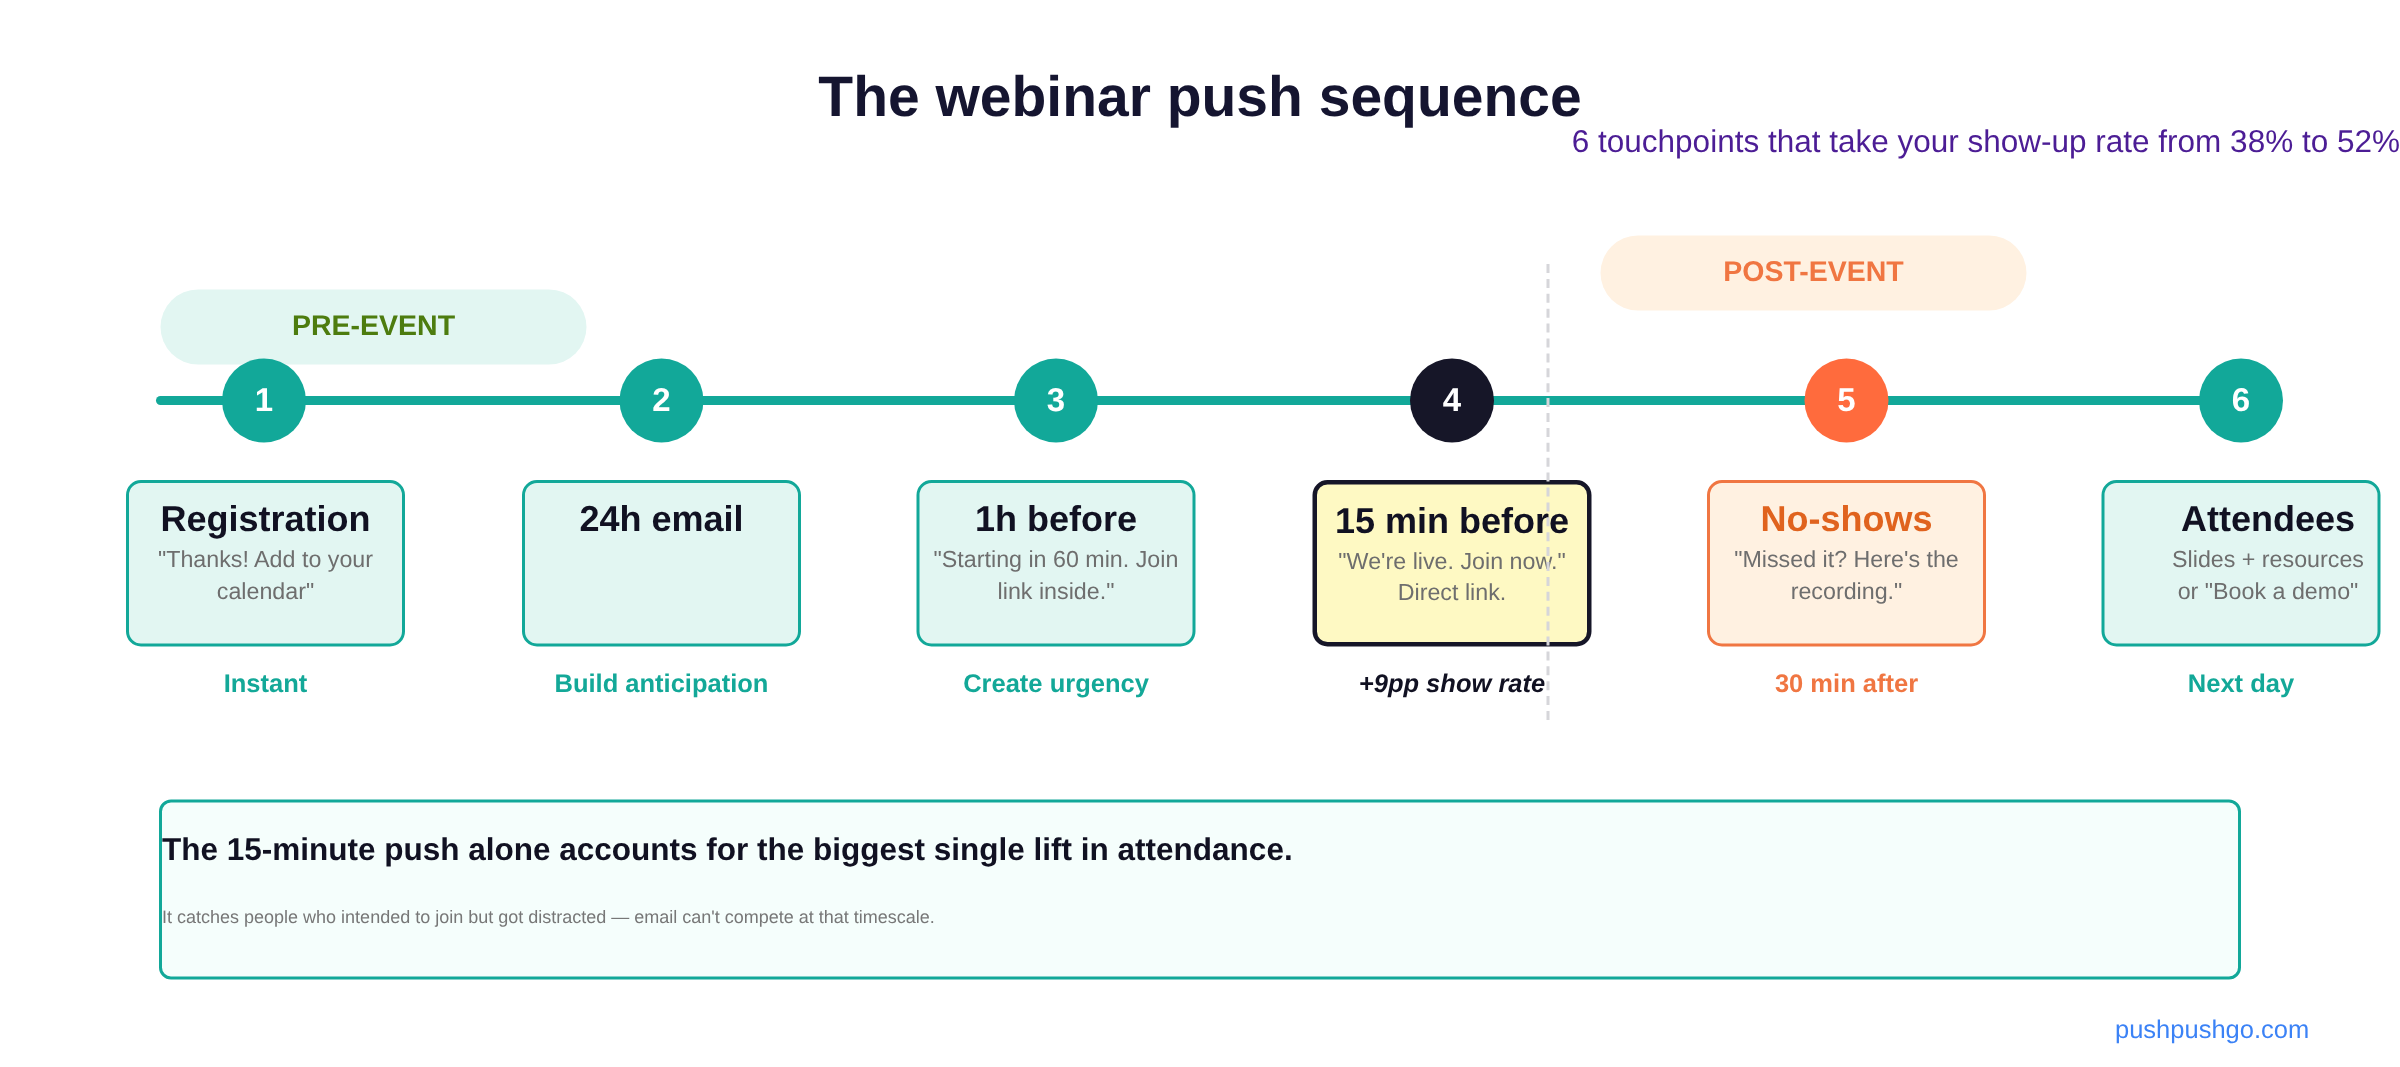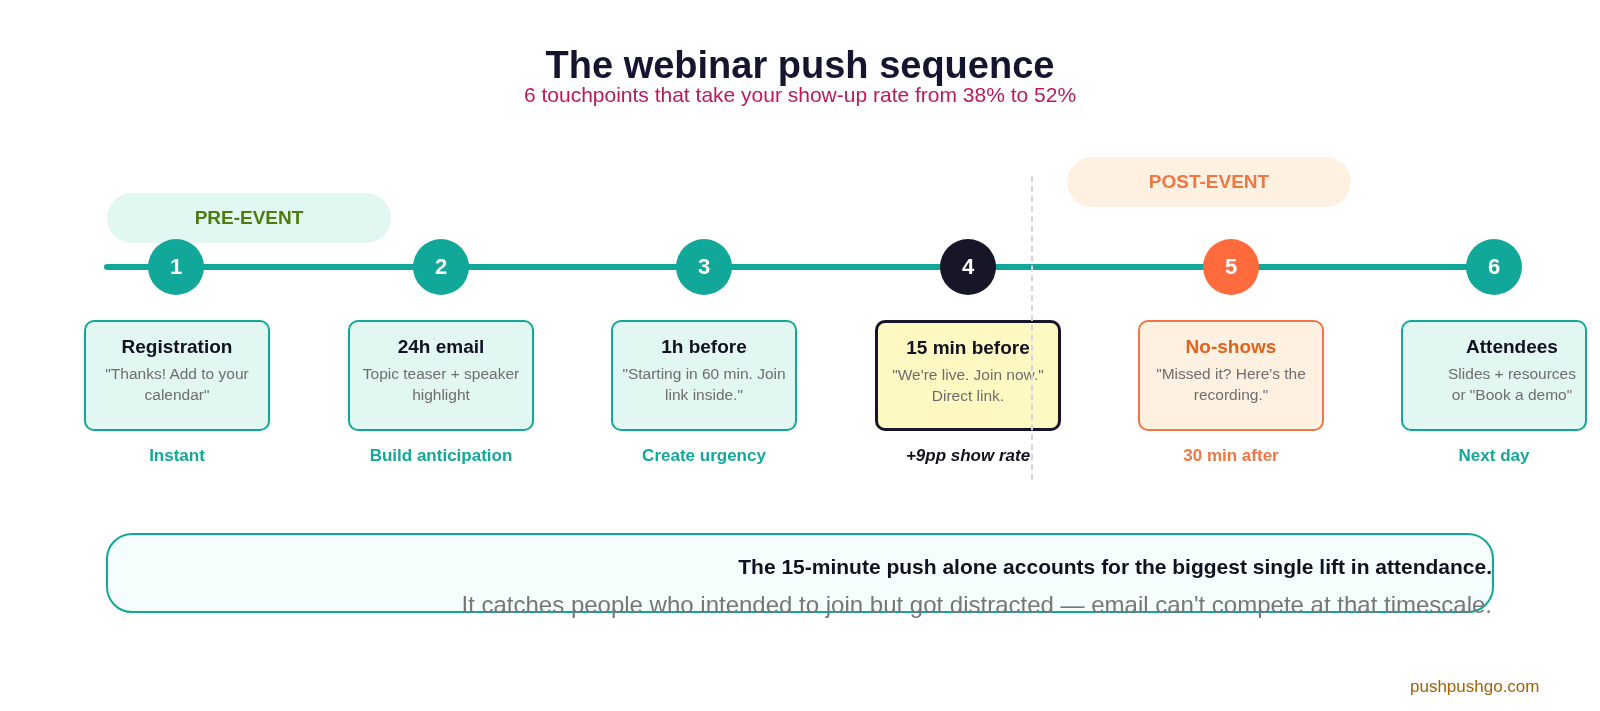--- a/index.html
+++ b/index.html
@@ -4,22 +4,22 @@
   <style>
     * { box-sizing: border-box; margin: 0; padding: 0; }
     html, body { width: 1600px; height: 711px; background: #ffffff; overflow: hidden; }
     body { font-family: "Liberation Sans", sans-serif; position: relative; }
 
     .title {
       position: absolute; left: 0; top: 44px; width: 1600px; text-align: center;
       font-size: 38px; font-weight: bold; color: #151530;
     }
     .subtitle {
-      position: absolute; left: 0; top: 83px; width: 1600px; text-align: center;
-      font-size: 21px; color: #be185d;
+      position: absolute; left: 0; top: 83px; width: 1600px; text-align: right;
+      font-size: 21px; color: #4c1d95;
     }
 
     .phase {
       position: absolute; top: 157px; height: 50px; width: 284px;
       border-radius: 25px; display: flex; align-items: center; justify-content: center;
       font-size: 19px; font-weight: bold;
     }
     .phase.pre { left: 107px; background: #e2f6f2; color: #4d7c0f; margin-top: 36px; }
     .phase.post { left: 1067px; background: #fff1e1; color: #f07642; }
 
@@ -37,43 +37,43 @@
       position: absolute; top: 239px; width: 56px; height: 56px; border-radius: 50%;
       display: flex; align-items: center; justify-content: center;
       color: #ffffff; font-size: 22px; font-weight: bold;
     }
 
     .card {
       position: absolute; top: 320px; width: 186px; height: 111px;
       border-radius: 10px; border: 2px solid #12a899; background: #e2f6f2;
       text-align: center; padding-top: 14px;
     }
-    .card .card-title { font-size: 19px; font-weight: bold; color: #111122; line-height: 22px; }
+    .card .card-title { font-size: 24px; font-weight: bold; color: #111122; line-height: 22px; }
     .card .card-desc { font-size: 15.5px; color: #6e6e6e; line-height: 21px; margin-top: 5px; padding: 0 8px; }
     .card.dark { background: #fef9c3; border: 3px solid #161628; }
     .card.orange { background: #fff1e1; border: 2px solid #f07642; }
     .card.orange .card-title { color: #e0631e; }
 
     .caption {
       position: absolute; top: 446px; width: 220px; text-align: center;
       font-size: 17px; font-weight: bold; color: #13a898;
     }
     .caption.dark { color: #111122; font-style: italic; }
     .caption.orange { color: #f07642; }
 
     .callout {
-      position: absolute; left: 106px; top: 533px; width: 1388px; height: 80px;
-      border: 2px solid #12a899; border-radius: 26px; background: #f5fefc;
-      text-align: right;
+      position: absolute; left: 106px; top: 533px; width: 1388px; height: 120px;
+      border: 2px solid #12a899; border-radius: 8px; background: #f5fefc;
+      text-align: left;
     }
     .callout .callout-title { margin-top: 20px; font-size: 21px; font-weight: bold; color: #111122; }
-    .callout .callout-text { margin-top: 12px; font-size: 24px; color: #777777; }
+    .callout .callout-text { margin-top: 25px; font-size: 12px; color: #777777; }
 
     .footer {
-      position: absolute; left: 1410px; top: 677px; font-size: 17px; color: #a16207;
+      position: absolute; left: 1410px; top: 677px; font-size: 17px; color: #3b82f6;
     }
   </style>
 </head>
 <body>
 
 <div class="title">The webinar push sequence</div>
 <div class="subtitle">6 touchpoints that take your show-up rate from 38% to 52%</div>
 
 <div class="phase pre">PRE-EVENT</div>
 <div class="phase post">POST-EVENT</div>
@@ -84,21 +84,20 @@
 <div class="node" style="left:148px;background:#12a899;">1</div>
 <div class="card" style="left:84px;">
   <div class="card-title">Registration</div>
   <div class="card-desc">"Thanks! Add to your calendar"</div>
 </div>
 <div class="caption" style="left:67px;">Instant</div>
 
 <div class="node" style="left:413px;background:#12a899;">2</div>
 <div class="card" style="left:348px;">
   <div class="card-title">24h email</div>
-  <div class="card-desc">Topic teaser + speaker highlight</div>
 </div>
 <div class="caption" style="left:331px;">Build anticipation</div>
 
 <div class="node" style="left:676px;background:#12a899;">3</div>
 <div class="card" style="left:611px;">
   <div class="card-title">1h before</div>
   <div class="card-desc">"Starting in 60 min. Join link inside."</div>
 </div>
 <div class="caption" style="left:594px;">Create urgency</div>
 

